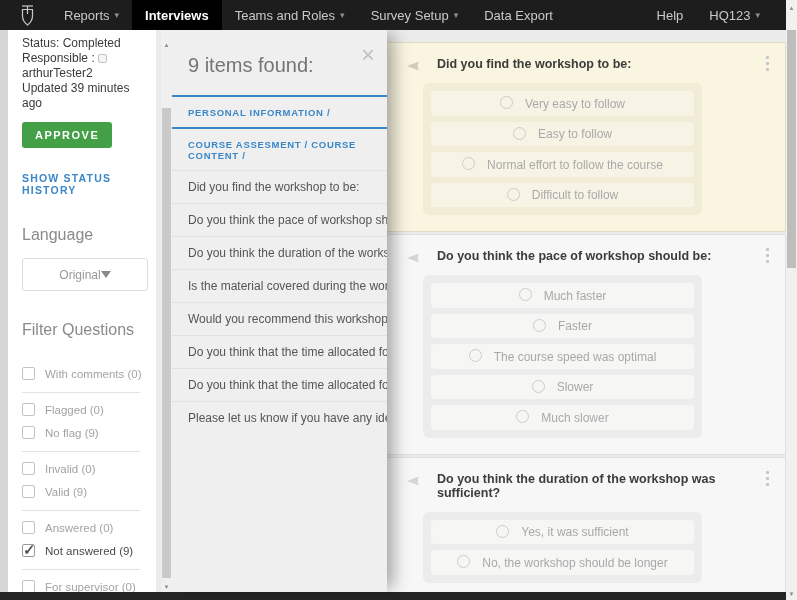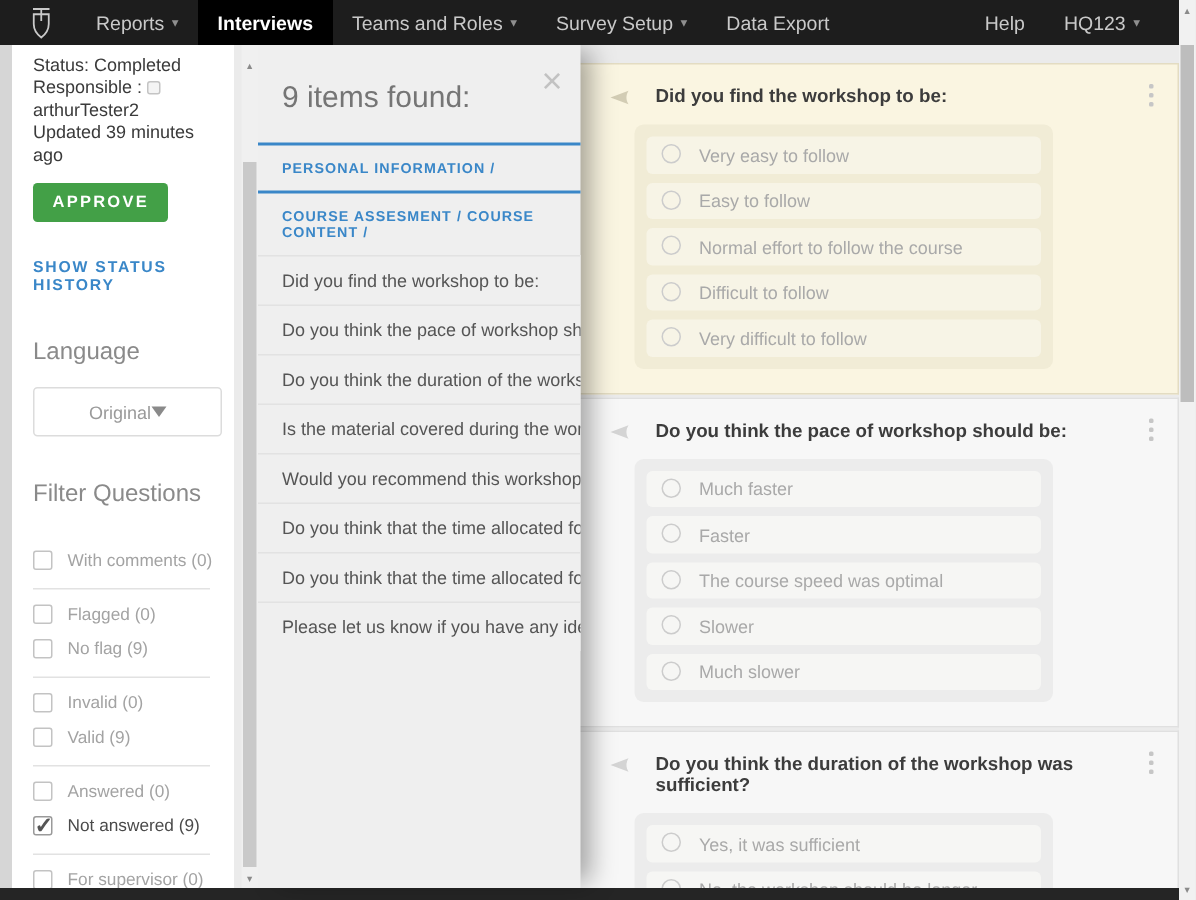--- a/index.html
+++ b/index.html
@@ -91,21 +91,21 @@
   .flag-icon { position:absolute; left:22px; top:15px; color:#d4d4d4; cursor:pointer; }
   .card.highlight .flag-icon { color:#d2ccb4; }
   .card-title { margin:14px 40px 0 54px; font-size:12.5px; font-weight:bold; color:#3c3c3c; }
   .dots-menu { position:absolute; right:16px; top:13px; cursor:pointer; }
   .dots-menu span { display:block; width:3px; height:3px; background:#c6c6c6; border-radius:1px; margin:0 auto 3px auto; }
   .options { margin:12px 0 16px 40px; width:279px; background:rgba(0,0,0,0.045); border-radius:6px; padding:8px; }
   .card.highlight .options { background:rgba(100,90,30,0.055); }
   .option {
     display:flex; align-items:flex-start; background:#f6f6f4; border-radius:4px;
     padding:5px 10px; margin-bottom:6px; color:#a9a9a9; font-size:12px; line-height:14px;
-    cursor:pointer; min-height:23px;
+    cursor:pointer; min-height:23px;justify-content:center;
   }
   .card.highlight .option { background:#f7f4e6; }
   .option:last-child { margin-bottom:0; }
   .radio { width:13px; height:13px; border:1px solid #cccccc; border-radius:50%; margin-right:12px; flex-shrink:0; background:transparent; }
   .option-label { padding-top:0.5px; }
 
   
   .bottom-bar { position:absolute; left:0; top:592px; width:786px; height:8px; background:#252525; }
 
   
@@ -269,24 +269,20 @@
           <span class="option-label">Easy to follow</span>
         </div>
       <div class="option">
           <span class="radio"></span>
           <span class="option-label">Normal effort to follow the course</span>
         </div>
       <div class="option">
           <span class="radio"></span>
           <span class="option-label">Difficult to follow</span>
         </div>
-      <div class="option">
-          <span class="radio"></span>
-          <span class="option-label">Very difficult to follow</span>
-        </div>
     </div>
   </div>
 
   <div class="card">
     <span class="flag-icon">
       <svg width="15" height="12" viewBox="0 0 15 12">
           <path d="M14 1.5 L2 6 L14 10.5 C12.2 7.6 12.2 4.4 14 1.5 Z" fill="currentColor"></path>
         </svg>
     </span>
     <div class="card-title">Do you think the pace of workshop should be:</div>

